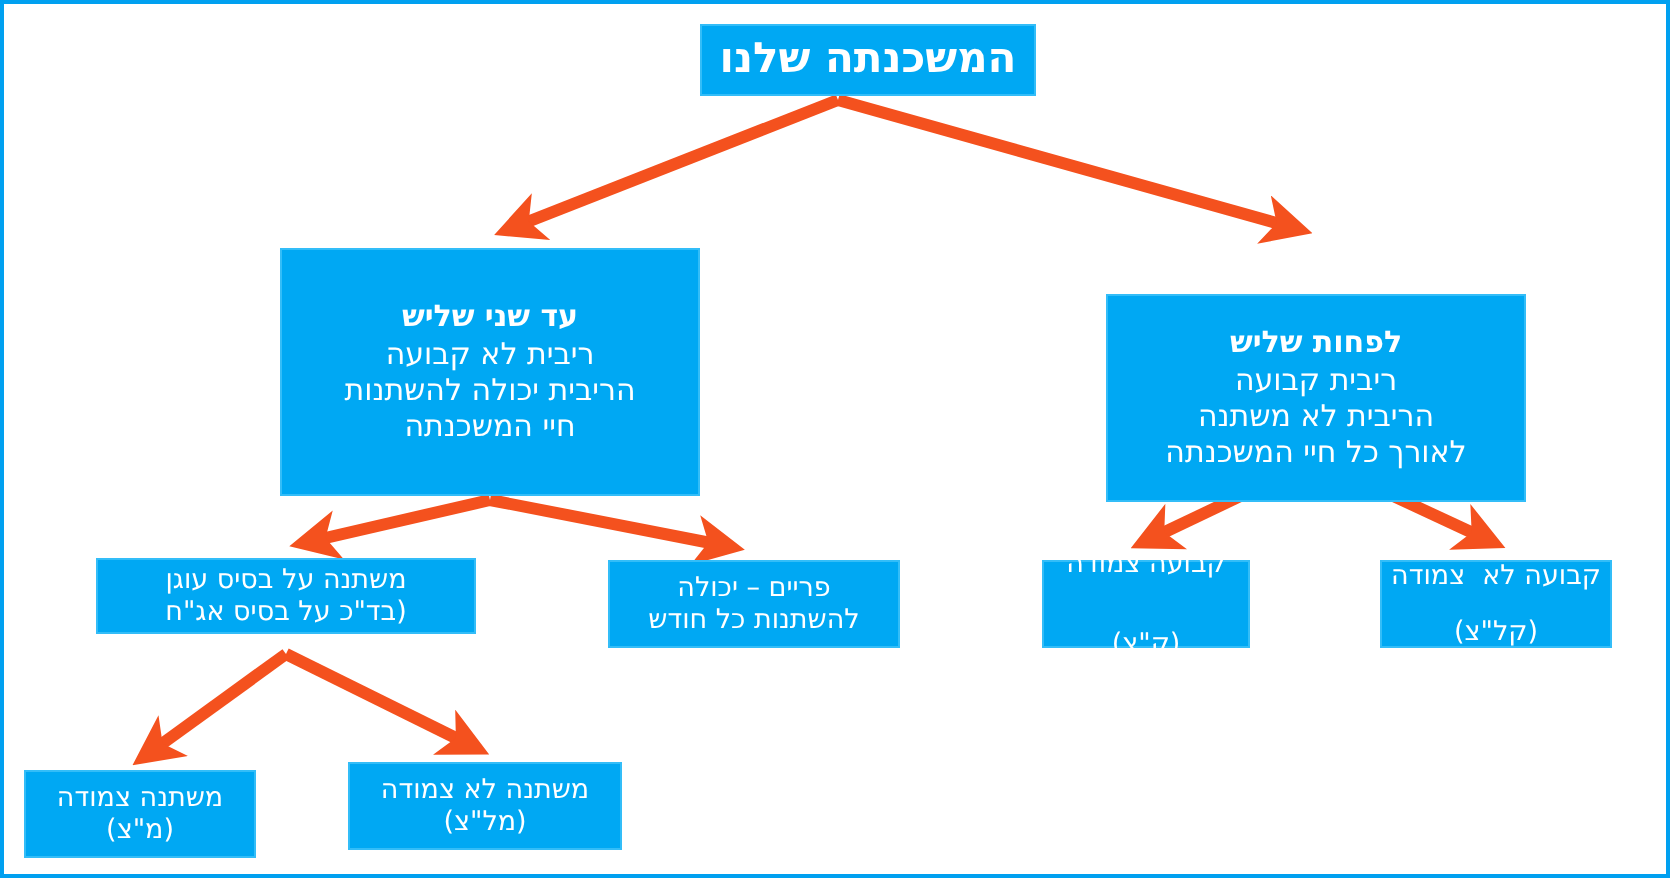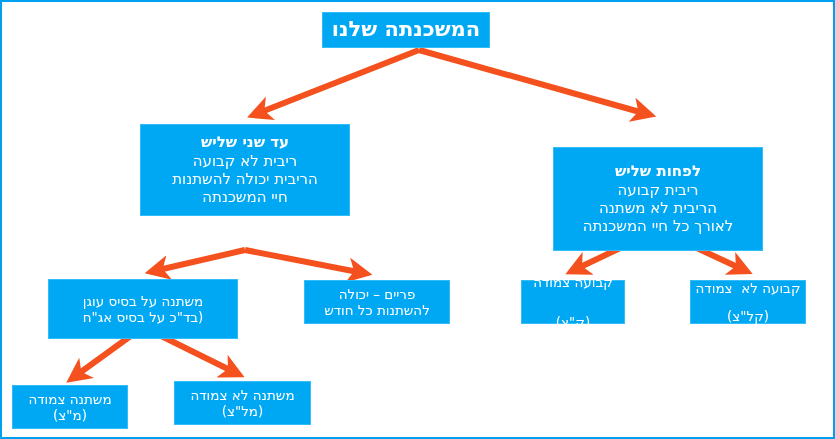--- a/index.html
+++ b/index.html
@@ -34,26 +34,26 @@
     justify-content:center;
     text-align:center;
     direction:rtl;
     line-height:1.22;
     z-index:3;
   }
   .node .hd{ font-weight:bold; }
   .node .ln{ display:block; white-space:pre; }
 
   
-  #node-root{ left:320px; top:10px; width:168px; height:36px; font-size:21px; }
+  #node-root{ left:348px; top:10px; width:168px; height:36px; font-size:21px; }
 
-  #node-two-thirds{ left:138px; top:122px; width:210px; height:92px; font-size:15px; }
+  #node-two-thirds{ left:138px; top:122px; width:210px; height:124px; font-size:15px; }
   #node-one-third { left:551px; top:122px; width:210px; height:104px; font-size:15px;margin-top:23px; }
 
-  #node-anchor{ left:46px;  top:277px; width:190px; height:60px; font-size:13.5px; }
+  #node-anchor{ left:46px;  top:277px; width:190px; height:38px; font-size:13.5px; }
   #node-prime { left:302px; top:278px; width:146px; height:44px; font-size:13.5px; }
   #node-fixed-linked   { left:519px; top:278px; width:104px; height:44px; font-size:13.5px;gap:24px; }
   #node-fixed-unlinked { left:688px; top:278px; width:116px; height:44px; font-size:13.5px;gap:11px; }
 
   #node-var-linked   { left:10px;  top:383px; width:116px; height:44px; font-size:13.5px; }
   #node-var-unlinked { left:172px; top:379px; width:137px; height:44px; font-size:13.5px; }
 </style>
 </head>
 <body>
 

